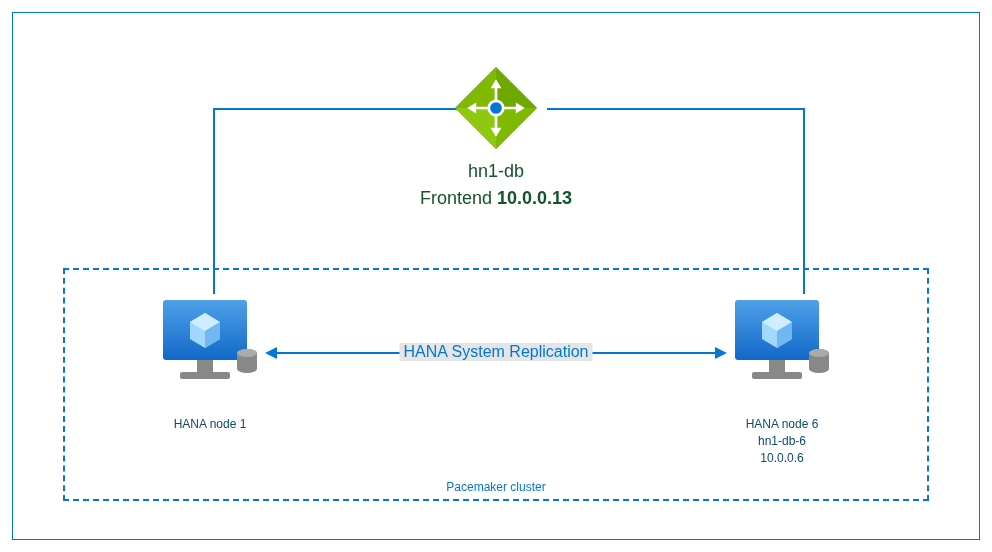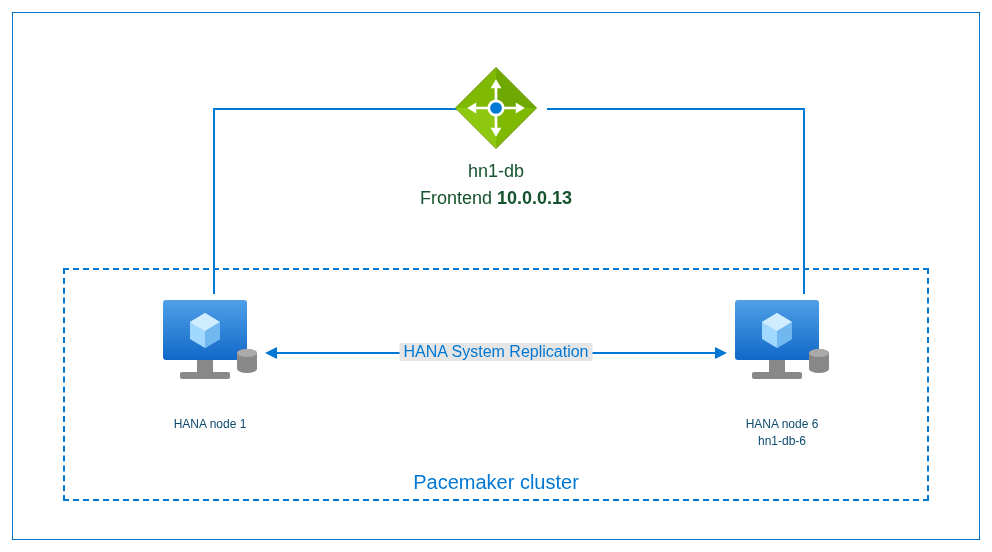--- a/index.html
+++ b/index.html
@@ -49,21 +49,21 @@
       right: 50px;
       bottom: 38px;
       border: 2px dashed #0078d4;
     }
     .cluster-label {
       position: absolute;
       bottom: 5px;
       left: 50%;
       transform: translateX(-50%);
       color: #0078d4;
-      font-size: 20px;
+      font-size: 12px;
     }
     .node {
       position: absolute;
       text-align: center;
     }
     .node-left {
       top: 25px;
       left: 90px;
     }
     .node-right {
@@ -208,16 +208,17 @@
           <polygon points="0,1 15,-8 15,9 0,18" fill="#70b8ef"></polygon>
         </g>
         <ellipse cx="92" cy="58" rx="10" ry="4" fill="#888"></ellipse>
         <rect x="82" y="58" width="20" height="16" fill="#888"></rect>
         <ellipse cx="92" cy="74" rx="10" ry="4" fill="#888"></ellipse>
         <ellipse cx="92" cy="58" rx="10" ry="4" fill="#aaa"></ellipse>
       </svg>
       <div class="node-labels">
         <div>HANA node 6</div>
         <div>hn1-db-6</div>
+        <div>10.0.0.6</div>
       </div>
     </div>
   </div>
 </div>
 
 </body></html>

